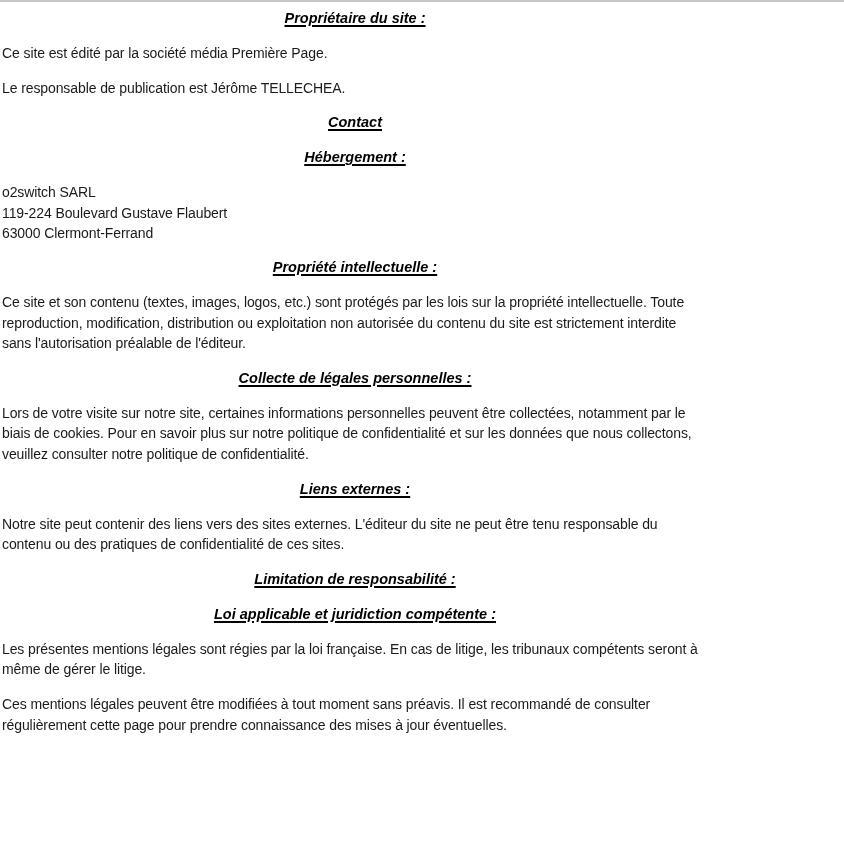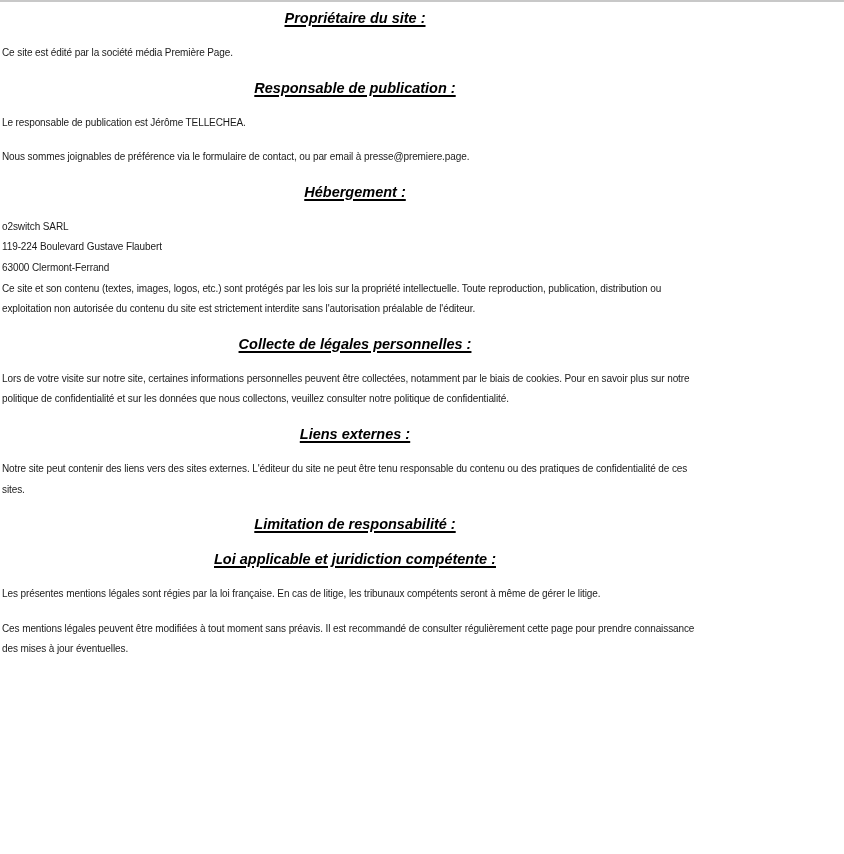--- a/index.html
+++ b/index.html
@@ -32,53 +32,53 @@
   }
   .heading.first {
     margin-top: 6px;
   }
   .heading .u {
     text-decoration: underline;
     text-decoration-thickness: 2px;
     text-underline-offset: 2px;
   }
   .para {
-    font-size: 10px;
+    font-size: 14px;
     letter-spacing: -0.1px;
     line-height: 20.6px;
     margin: 0 0 14px 0;
   }
   .para.address {
-    margin-bottom: 0;
+    margin-bottom: 13px;
   }
   .addr-line {
     display: block;
   }
 </style>
 </head>
 <body>
 
 <div class="doc">
 
   <h2 class="heading first"><span class="u">Propriétaire du site :</span></h2>
   <p class="para">Ce site est édité par la société média Première Page.</p>
 
-  <h2 class="heading"><span class="u">Responsable de publication :</span></h2>
   <p class="para">Le responsable de publication est Jérôme TELLECHEA.</p>
 
-  <p class="para">Nous sommes joignables de préférence via le formulaire de contact, ou par email à presse@premiere.page.</p>
+  <h2 class="heading"><span class="u">Contact</span></h2>
 
   <h2 class="heading"><span class="u">Hébergement :</span></h2>
   <p class="para address">
     <span class="addr-line">o2switch SARL</span>
     <span class="addr-line">119-224 Boulevard Gustave Flaubert</span>
     <span class="addr-line">63000 Clermont-Ferrand</span>
   </p>
 
-  <p class="para">Ce site et son contenu (textes, images, logos, etc.) sont protégés par les lois sur la propriété intellectuelle. Toute reproduction, publication, distribution ou exploitation non autorisée du contenu du site est strictement interdite sans l'autorisation préalable de l'éditeur.</p>
+  <h2 class="heading"><span class="u">Propriété intellectuelle :</span></h2>
+  <p class="para">Ce site et son contenu (textes, images, logos, etc.) sont protégés par les lois sur la propriété intellectuelle. Toute reproduction, modification, distribution ou exploitation non autorisée du contenu du site est strictement interdite sans l'autorisation préalable de l'éditeur.</p>
 
   <h2 class="heading"><span class="u">Collecte de légales personnelles :</span></h2>
   <p class="para">Lors de votre visite sur notre site, certaines informations personnelles peuvent être collectées, notamment par le biais de cookies. Pour en savoir plus sur notre politique de confidentialité et sur les données que nous collectons, veuillez consulter notre politique de confidentialité.</p>
 
   <h2 class="heading"><span class="u">Liens externes :</span></h2>
   <p class="para">Notre site peut contenir des liens vers des sites externes. L'éditeur du site ne peut être tenu responsable du contenu ou des pratiques de confidentialité de ces sites.</p>
 
   <h2 class="heading"><span class="u">Limitation de responsabilité :</span></h2>
 
   <h2 class="heading"><span class="u">Loi applicable et juridiction compétente :</span></h2>

